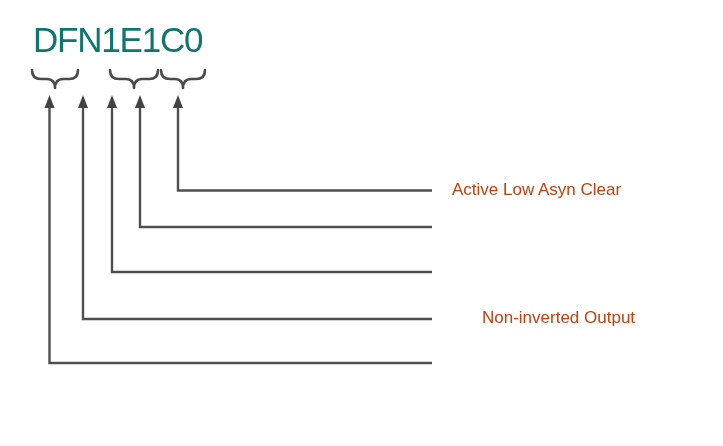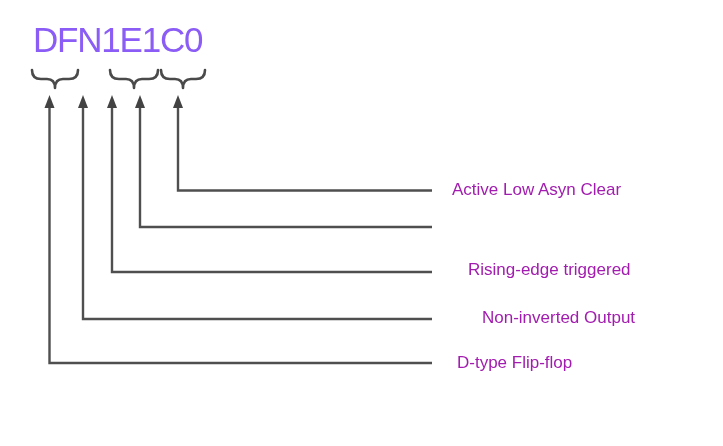--- a/index.html
+++ b/index.html
@@ -15,21 +15,21 @@
     background: #ffffff;
     overflow: hidden;
   }
   .part-title {
     position: absolute;
     left: 33px;
     top: 20px;
     font-size: 35px;
     font-weight: 400;
     letter-spacing: -1.2px;
-    color: #8b5cf6;
+    color: #0f766e;
     white-space: pre;
   }
   .overlay {
     position: absolute;
     left: 0;
     top: 0;
   }
   .brace {
     fill: none;
     stroke: #4a4a4a;
@@ -44,21 +44,21 @@
     stroke-linejoin: miter;
   }
   .head {
     fill: #434343;
     stroke: none;
   }
   .callout {
     position: absolute;
     font-size: 17px;
     line-height: 20px;
-    color: #a21caf;
+    color: #c2410c;
     white-space: pre;
   }
   .c0 { left: 452px; top: 180px; }
   .c1 { left: 452px; top: 216px; }
   .c2 { left: 468px; top: 260px; }
   .c3 { left: 482px; top: 308px; }
   .c4 { left: 457px; top: 353px; }
 </style>
 </head>
 <body>
@@ -93,17 +93,15 @@
       <polygon class="head" points="78,108 88,108 83,95"></polygon>
     </g>
 
     <g>
       <polyline class="conn" points="49.5,106 49.5,363 432,363"></polyline>
       <polygon class="head" points="44.5,108 54.5,108 49.5,95"></polygon>
     </g>
   </svg>
 
   <div class="callout c0">Active Low Asyn Clear</div>
-  <div class="callout c2">Rising-edge triggered</div>
   <div class="callout c3">Non-inverted Output</div>
-  <div class="callout c4">D-type Flip-flop</div>
 
 </div>
 
 </body></html>

